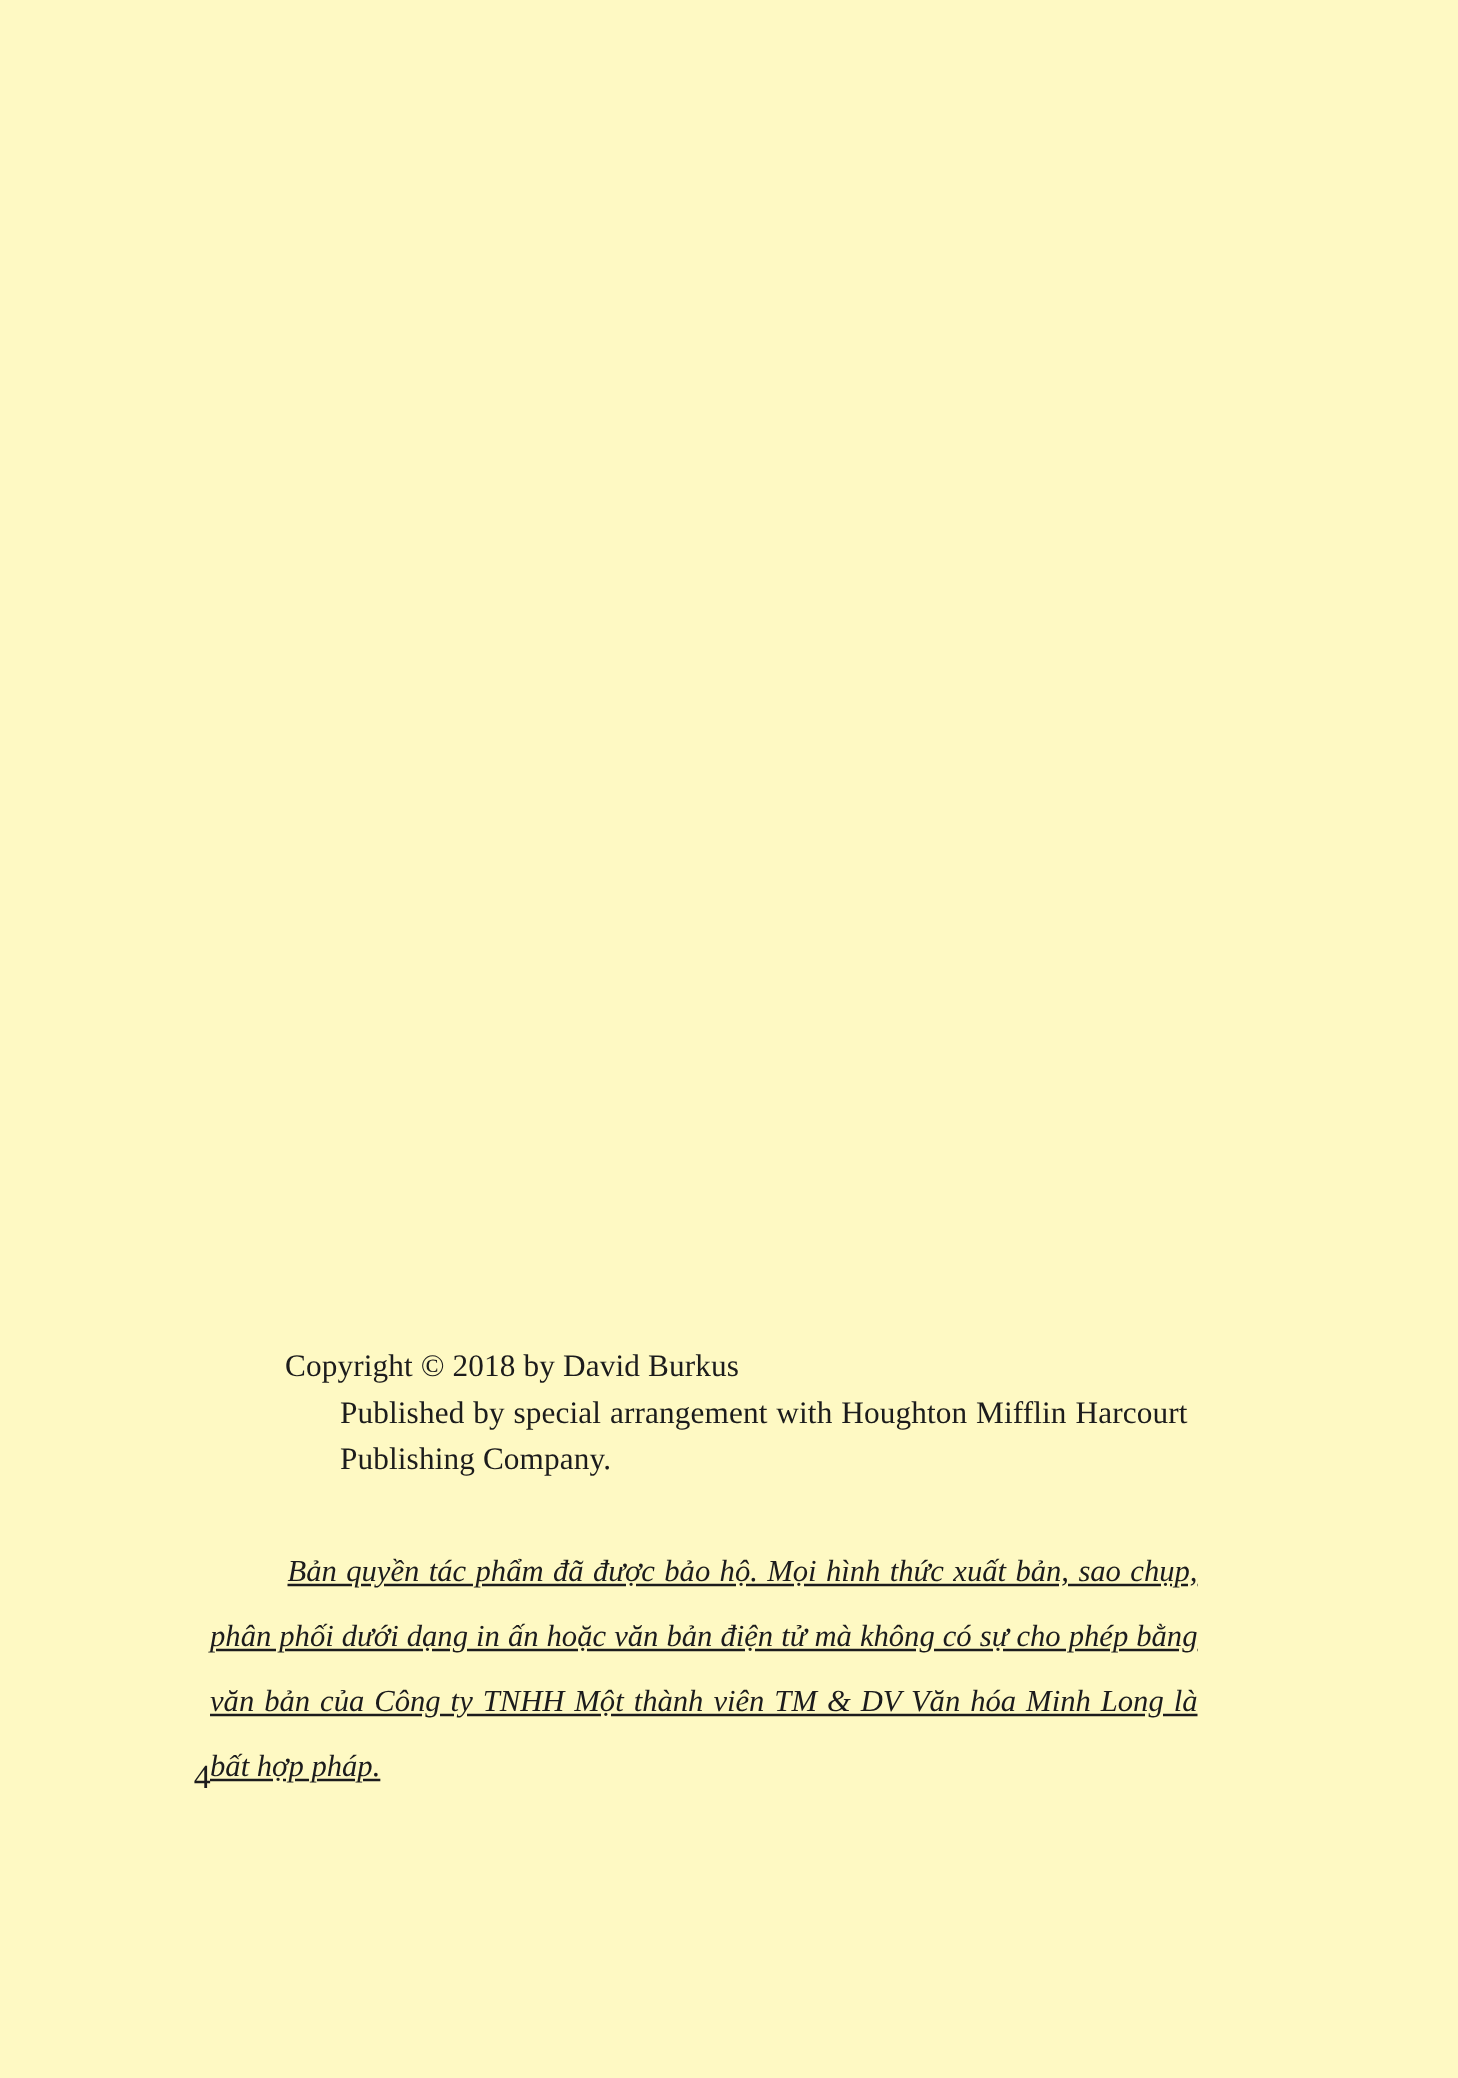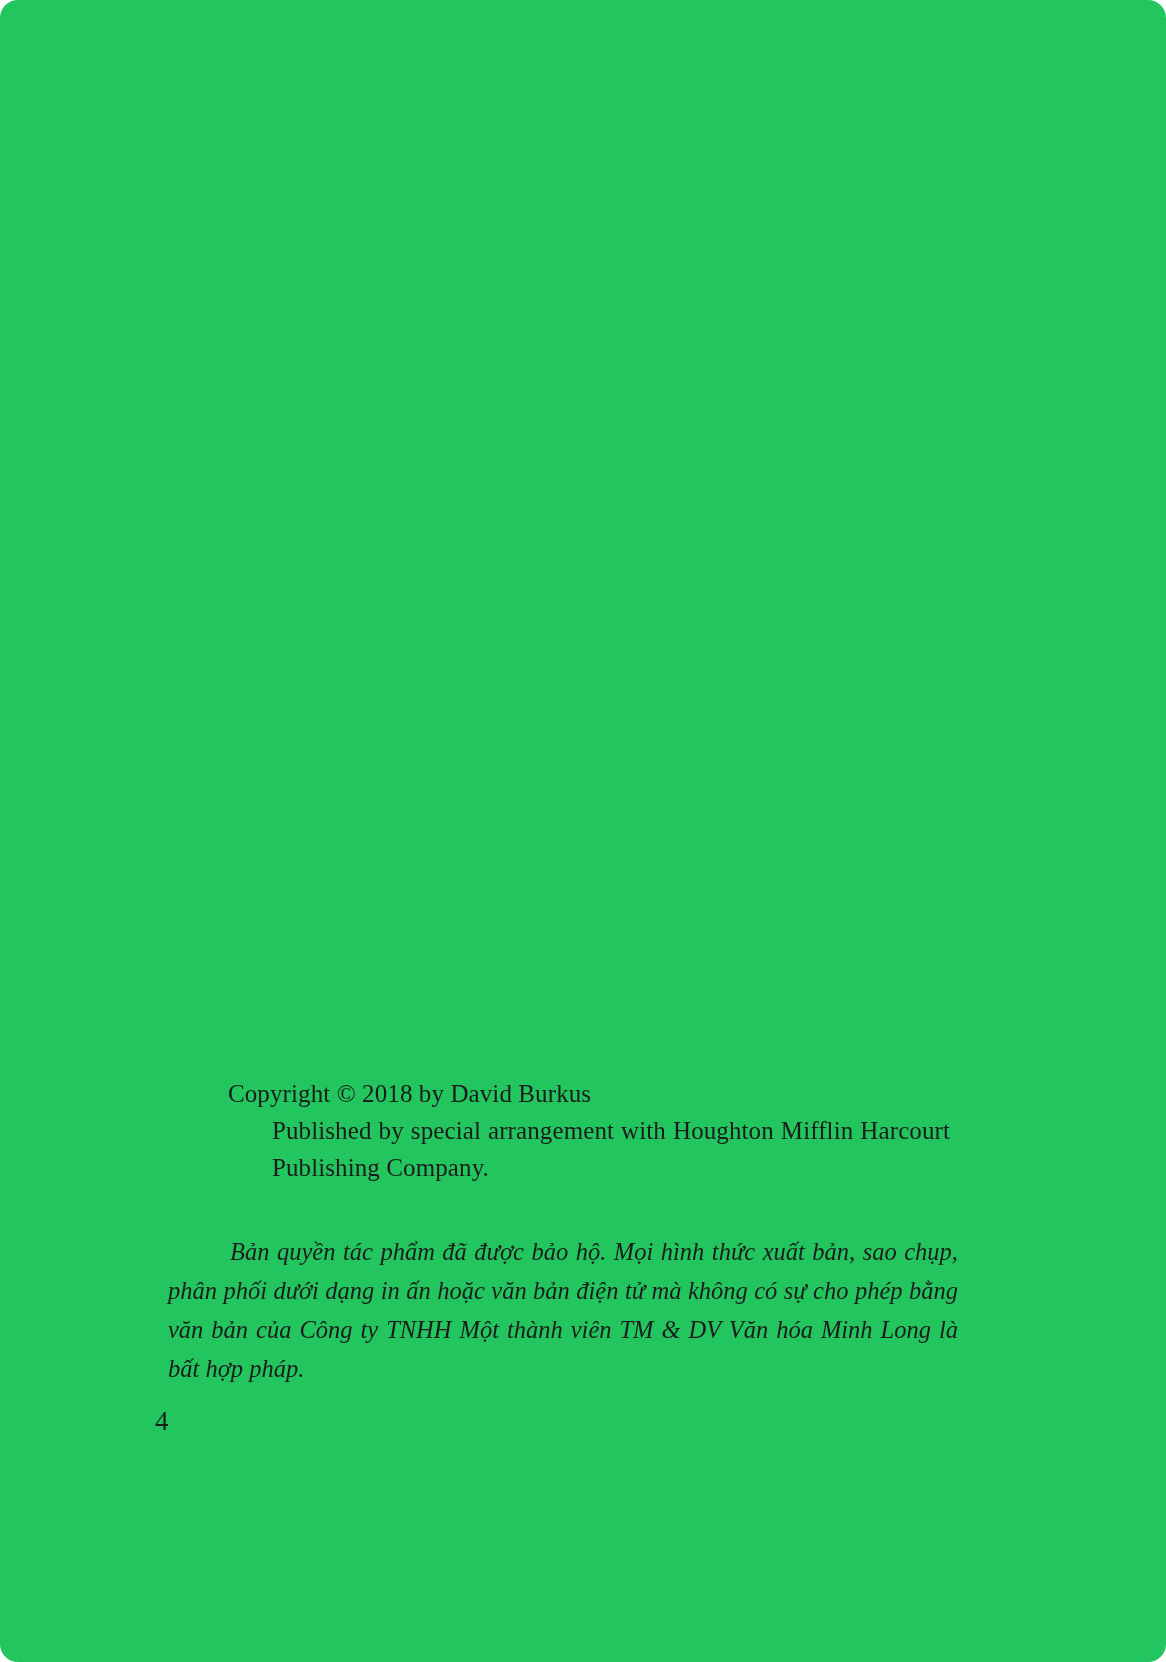--- a/index.html
+++ b/index.html
@@ -15,22 +15,21 @@
     position: relative;
     overflow: hidden;
   }
 
   .page {
     position: absolute;
     top: 0;
     left: 0;
     width: 1166px;
     height: 1662px;
-    background: #22c55e;
-    border-radius: 18px;
+    background: #fef9c3;
   }
 
   
   .copyright-block {
     position: absolute;
     left: 228px;
     top: 1075px;
     width: 722px;
   }
 
@@ -53,25 +52,26 @@
     position: absolute;
     left: 168px;
     top: 1232px;
     width: 790px;
   }
 
   .rights-paragraph {
     font-family: "Liberation Serif", serif;
     font-style: italic;
     font-size: 24.5px;
-    line-height: 39px;
+    line-height: 52px;
     color: #1c1c1c;
     text-align: justify;
     text-align-last: left;
     text-indent: 62px;
+    text-decoration: underline;
   }
 
   
   .folio {
     position: absolute;
     left: 155px;
     top: 1406px;
     font-family: "Liberation Serif", serif;
     font-size: 27px;
     color: #1c1c1c;

